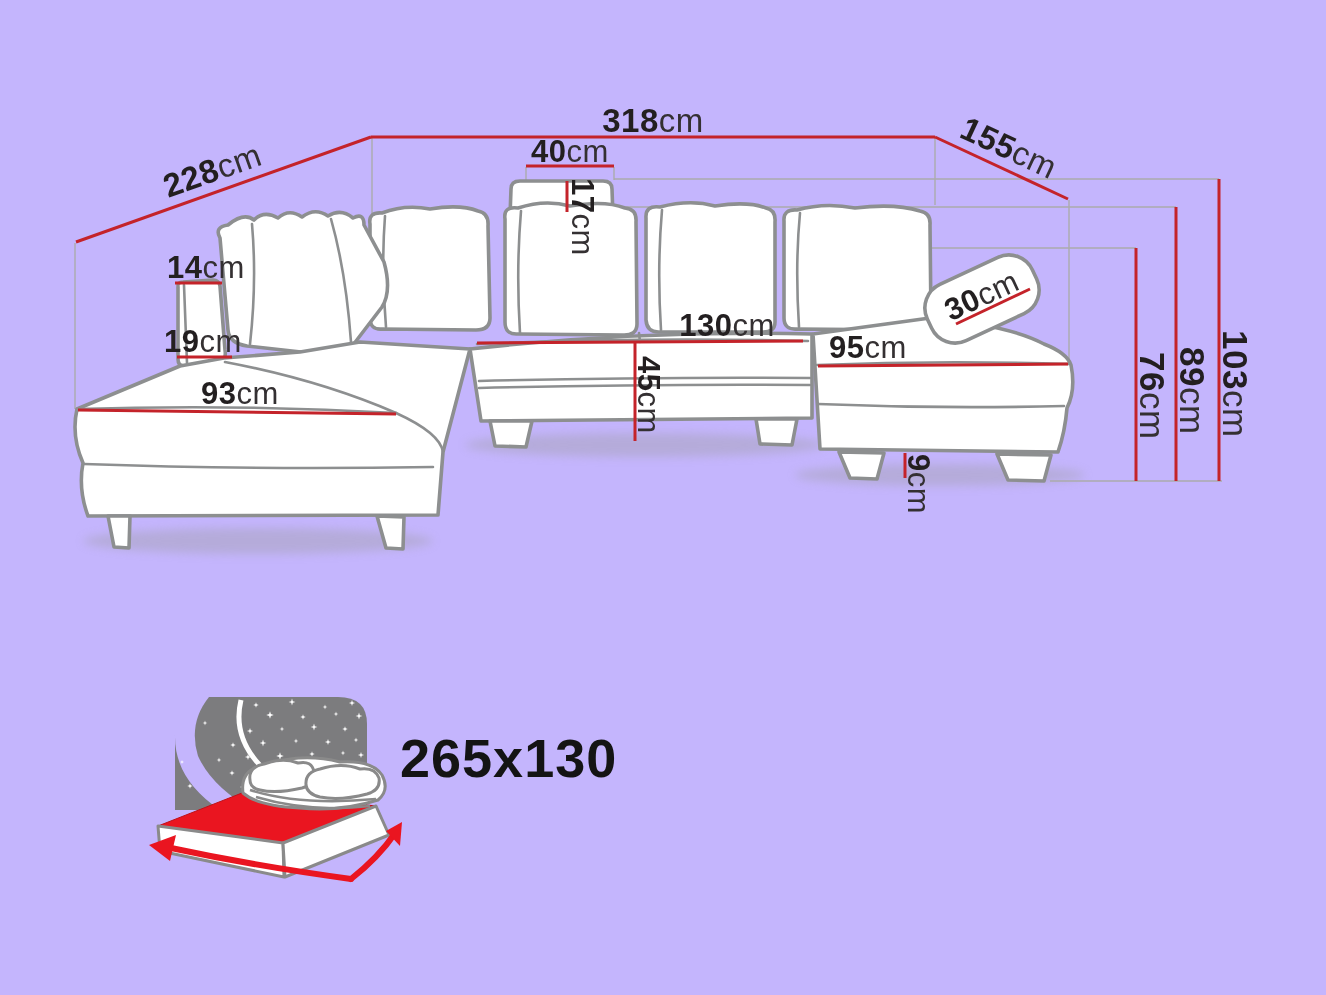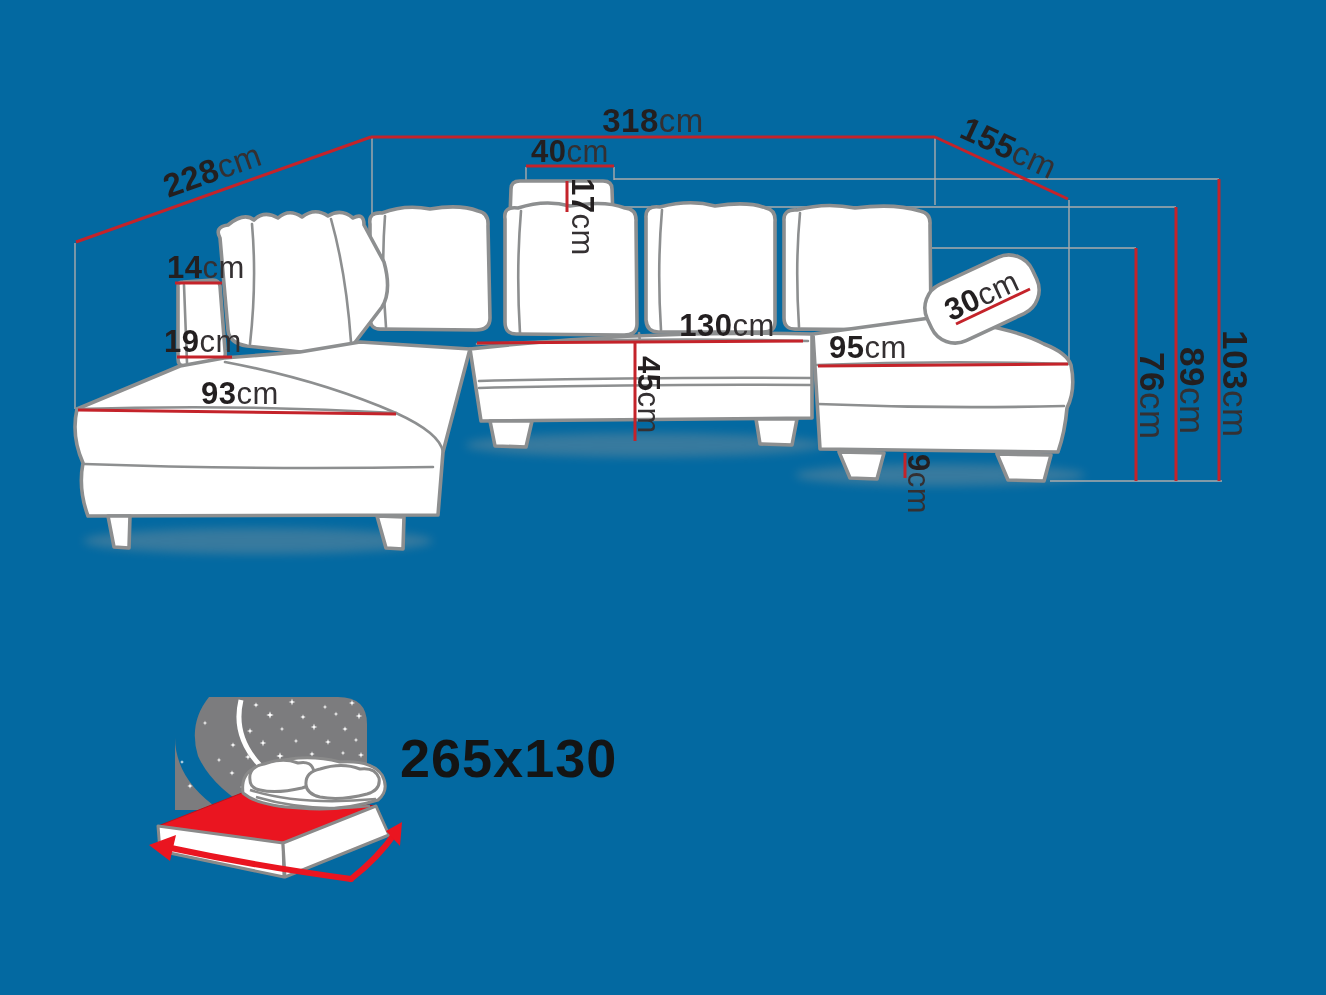--- a/index.html
+++ b/index.html
@@ -1,16 +1,16 @@
 <!DOCTYPE html>
 <html><head>
 <meta charset="utf-8">
 <style>
   html,body{margin:0;padding:0;background:#ffffff;}
-  .page{position:relative;width:1326px;height:995px;background:#0369a1;overflow:hidden;
+  .page{position:relative;width:1326px;height:995px;background:#c4b5fd;overflow:hidden;
         font-family:"Liberation Sans", sans-serif;}
   svg text{font-family:"Liberation Sans", sans-serif;}
   .num{font-weight:bold;fill:#231f20;}
   .unit{font-weight:normal;fill:#343032;}
   .dimtext{font-size:31px;letter-spacing:0.5px;}
   .dimtext-big{font-size:33px;letter-spacing:0.5px;}
   .dimtext-side{font-size:35px;letter-spacing:0.5px;}
   .sizetext{font-weight:bold;fill:#141414;font-size:54px;letter-spacing:1px;}
   .sofa{stroke:#8d8f90;stroke-width:3.6;fill:#ffffff;stroke-linejoin:round;stroke-linecap:round;}
   .seam{stroke:#8d8f90;stroke-width:2.6;fill:none;stroke-linecap:round;}

